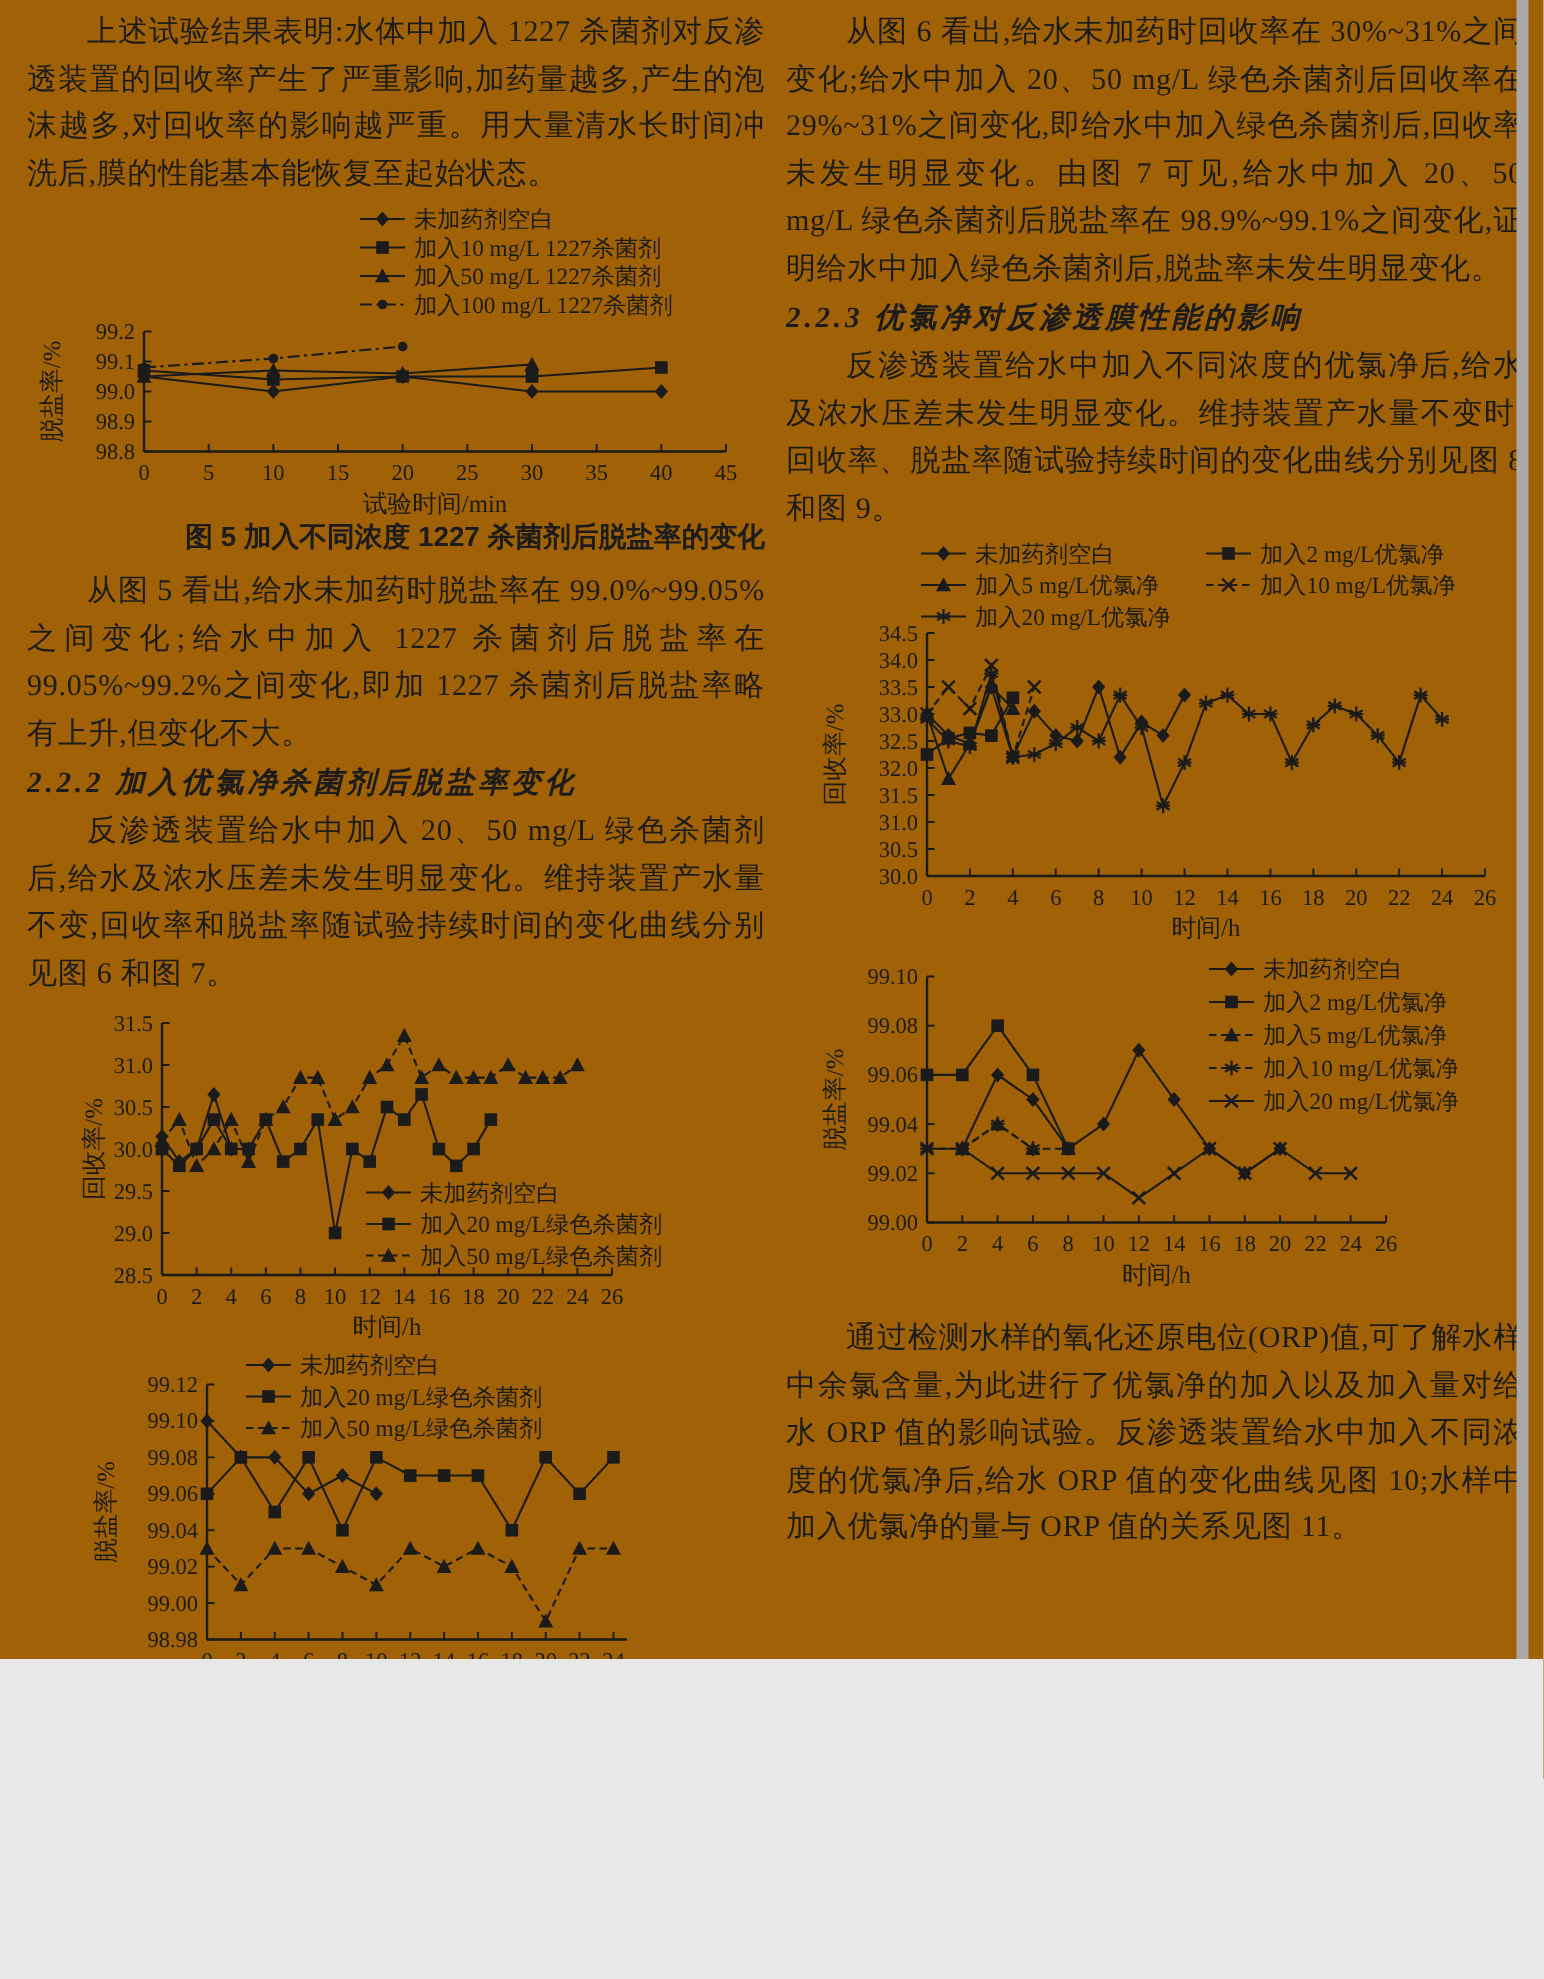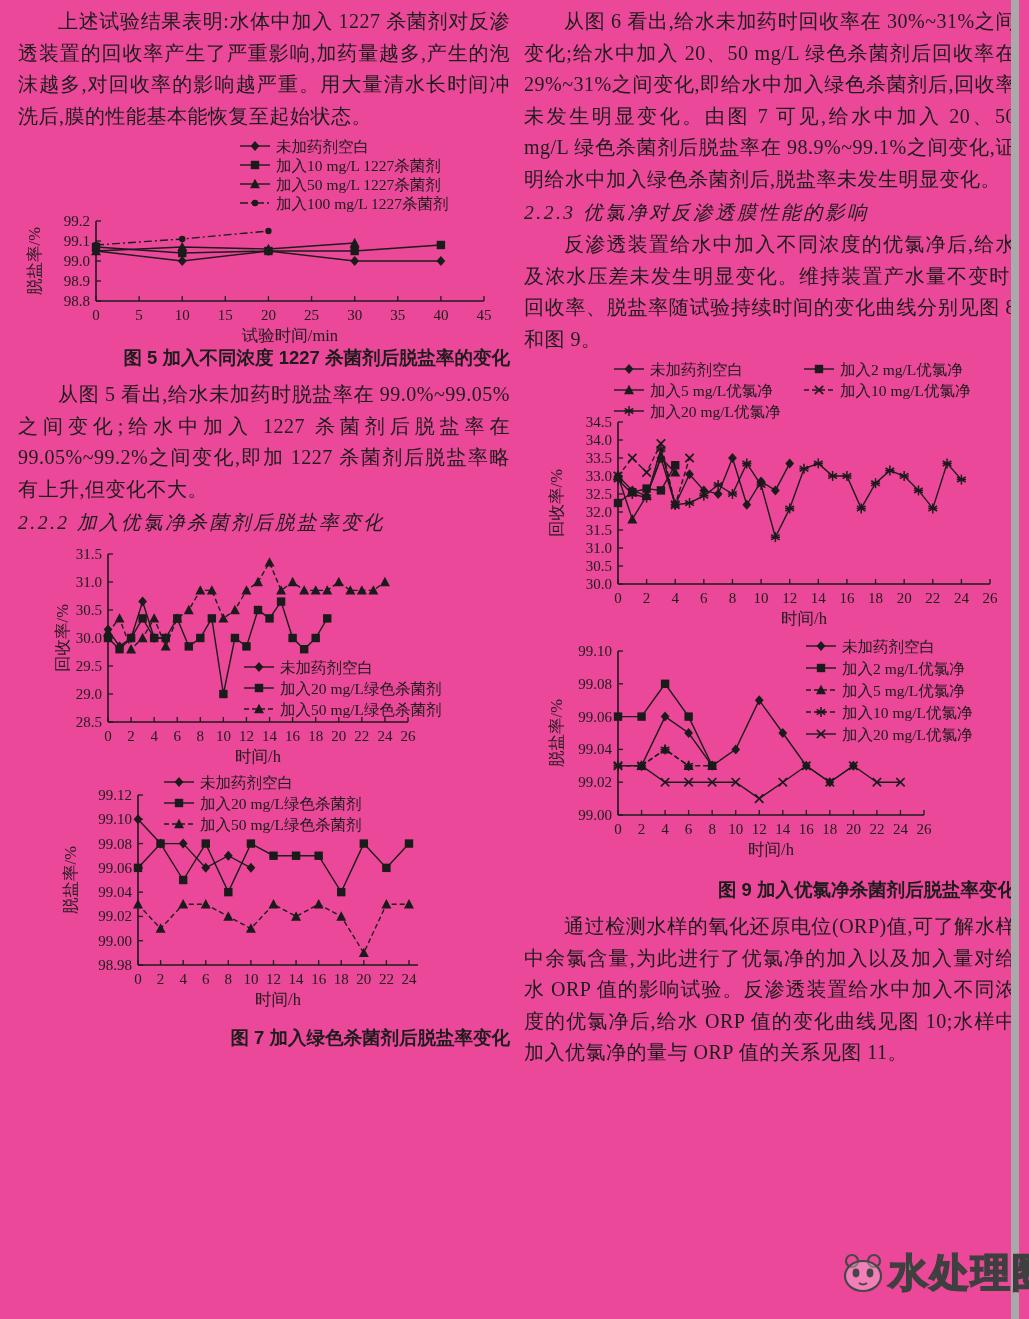--- a/index.html
+++ b/index.html
@@ -1,38 +1,38 @@
 <!DOCTYPE html>
 <html><head>
 <meta charset="utf-8">
 <style>
   html,body{margin:0;padding:0;background:#e8e8e8;}
   .page{
     position:relative;
-    width:1029px;height:1319px;
-    background:#ec4899;
+    width:1029px;height:1106px;
+    background:#a16207;
     overflow:hidden;
     font-family:"Liberation Serif","DejaVu Serif",serif;
     color:#1c1c1c;
   }
   .col{position:absolute;top:6px;}
   .col-left{left:18px;width:492px;}
   .col-right{left:524px;width:492px;}
   .para{
     margin:0;
     font-size:20px;
     line-height:31.5px;
     text-align:justify;
     text-indent:2em;
     letter-spacing:0.5px;
   }
   .sec{
     margin:3px 0 2px 0;
     font-size:19.5px;
-    font-weight:400;
+    font-weight:700;
     font-style:italic;
     letter-spacing:2.5px;
     line-height:29px;
   }
   .figure{margin:5px 0 2px 0;}
   .chart-box{line-height:0;}
   .fig-caption{
     font-family:"Liberation Sans","DejaVu Sans",sans-serif;
     font-weight:bold;
     font-size:18.5px;
@@ -135,20 +135,21 @@
             <text x="258" y="52.5" fill="#1b1b1b" font-size="15.5" font-family="&quot;Liberation Serif&quot;,&quot;DejaVu Serif&quot;,serif" text-anchor="start">加入50 mg/L 1227杀菌剂</text>
             <line x1="222" y1="66" x2="252" y2="66" stroke="#1b1b1b" stroke-width="1.4" stroke-dasharray="8 3 2 3"></line>
             <circle cx="237" cy="66" r="3.2" fill="#1b1b1b"></circle>
             <text x="258" y="71.5" fill="#1b1b1b" font-size="15.5" font-family="&quot;Liberation Serif&quot;,&quot;DejaVu Serif&quot;,serif" text-anchor="start">加入100 mg/L 1227杀菌剂</text>
           </svg></div>
       <div class="fig-caption">图 5  加入不同浓度 1227 杀菌剂后脱盐率的变化</div>
     </div>
 
     <p class="para">从图 5 看出,给水未加药时脱盐率在 99.0%~99.05%之间变化;给水中加入 1227 杀菌剂后脱盐率在 99.05%~99.2%之间变化,即加 1227 杀菌剂后脱盐率略有上升,但变化不大。</p>
     <h3 class="sec">2.2.2  加入优氯净杀菌剂后脱盐率变化</h3>
+    <p class="para">反渗透装置给水中加入 20、50 mg/L 绿色杀菌剂后,给水及浓水压差未发生明显变化。维持装置产水量不变,回收率和脱盐率随试验持续时间的变化曲线分别见图 6 和图 7。</p>
 
     <div class="figure">
       <div class="chart-box"><svg width="486" height="226">
             <line x1="90" y1="12" x2="90" y2="180" stroke="#1b1b1b" stroke-width="1.6"></line>
             <line x1="90" y1="180" x2="390" y2="180" stroke="#1b1b1b" stroke-width="1.6"></line>
             <line x1="90" y1="180" x2="95" y2="180" stroke="#1b1b1b" stroke-width="1.3"></line>
             <text x="84" y="185" fill="#1b1b1b" font-size="15" font-family="&quot;Liberation Serif&quot;,&quot;DejaVu Serif&quot;,serif" text-anchor="end">28.5</text>
             <line x1="90" y1="152" x2="95" y2="152" stroke="#1b1b1b" stroke-width="1.3"></line>
             <text x="84" y="157" fill="#1b1b1b" font-size="15" font-family="&quot;Liberation Serif&quot;,&quot;DejaVu Serif&quot;,serif" text-anchor="end">29.0</text>
             <line x1="90" y1="124" x2="95" y2="124" stroke="#1b1b1b" stroke-width="1.3"></line>
@@ -700,21 +701,20 @@
             <line x1="297" y1="72" x2="297" y2="82" stroke="#1b1b1b" stroke-width="1.5"></line>
             <line x1="292.7" y1="74.4" x2="301.3" y2="79.6" stroke="#1b1b1b" stroke-width="1.5"></line>
             <line x1="292.7" y1="79.6" x2="301.3" y2="74.4" stroke="#1b1b1b" stroke-width="1.5"></line>
             <line x1="292.4" y1="77" x2="301.6" y2="77" stroke="#1b1b1b" stroke-width="1.5"></line>
             <text x="318" y="82.5" fill="#1b1b1b" font-size="15.5" font-family="&quot;Liberation Serif&quot;,&quot;DejaVu Serif&quot;,serif" text-anchor="start">加入10 mg/L优氯净</text>
             <line x1="282" y1="99" x2="312" y2="99" stroke="#1b1b1b" stroke-width="1.4"></line>
             <line x1="292.8" y1="94.8" x2="301.2" y2="103.2" stroke="#1b1b1b" stroke-width="1.7"></line>
             <line x1="292.8" y1="103.2" x2="301.2" y2="94.8" stroke="#1b1b1b" stroke-width="1.7"></line>
             <text x="318" y="104.5" fill="#1b1b1b" font-size="15.5" font-family="&quot;Liberation Serif&quot;,&quot;DejaVu Serif&quot;,serif" text-anchor="start">加入20 mg/L优氯净</text>
           </svg></div>
-      <div class="fig-caption">图 9  加入优氯净杀菌剂后脱盐率变化</div>
     </div>
 
     <p class="para">通过检测水样的氧化还原电位(ORP)值,可了解水样中余氯含量,为此进行了优氯净的加入以及加入量对给水 ORP 值的影响试验。反渗透装置给水中加入不同浓度的优氯净后,给水 ORP 值的变化曲线见图 10;水样中加入优氯净的量与 ORP 值的关系见图 11。</p>
   </div>
 
   <div class="scan-edge"></div>
 
   <div class="watermark">
     <svg width="46" height="44" viewBox="0 0 46 44">
       <circle cx="12" cy="10" r="6" fill="none" stroke="#474747" stroke-width="2.2"></circle>

